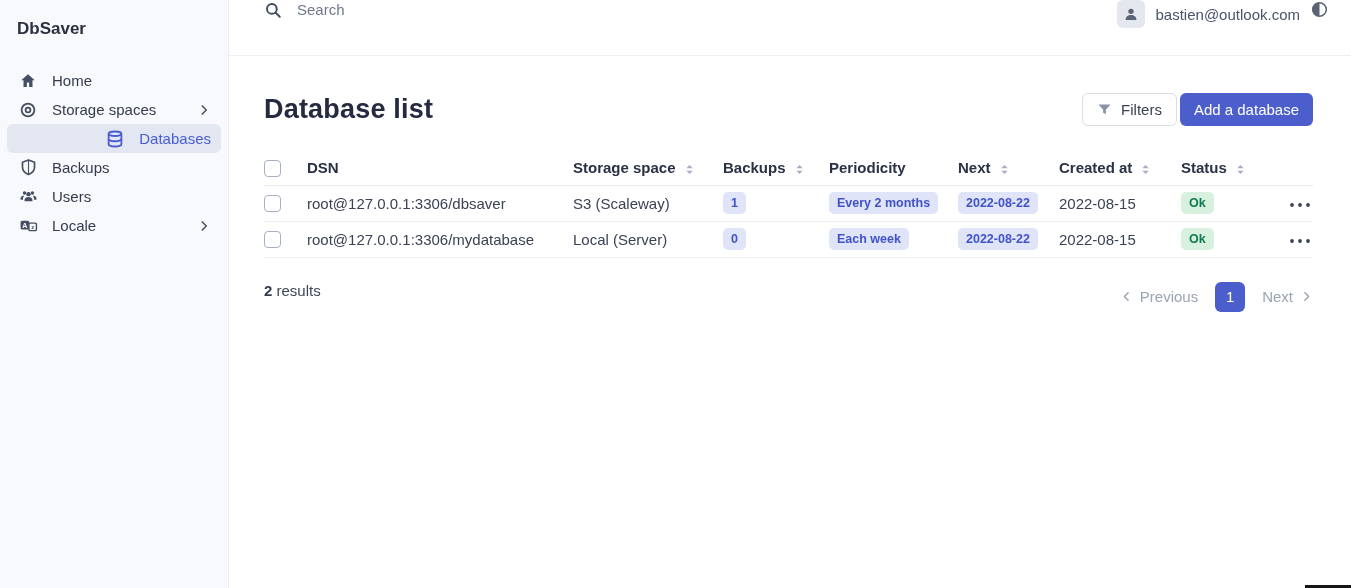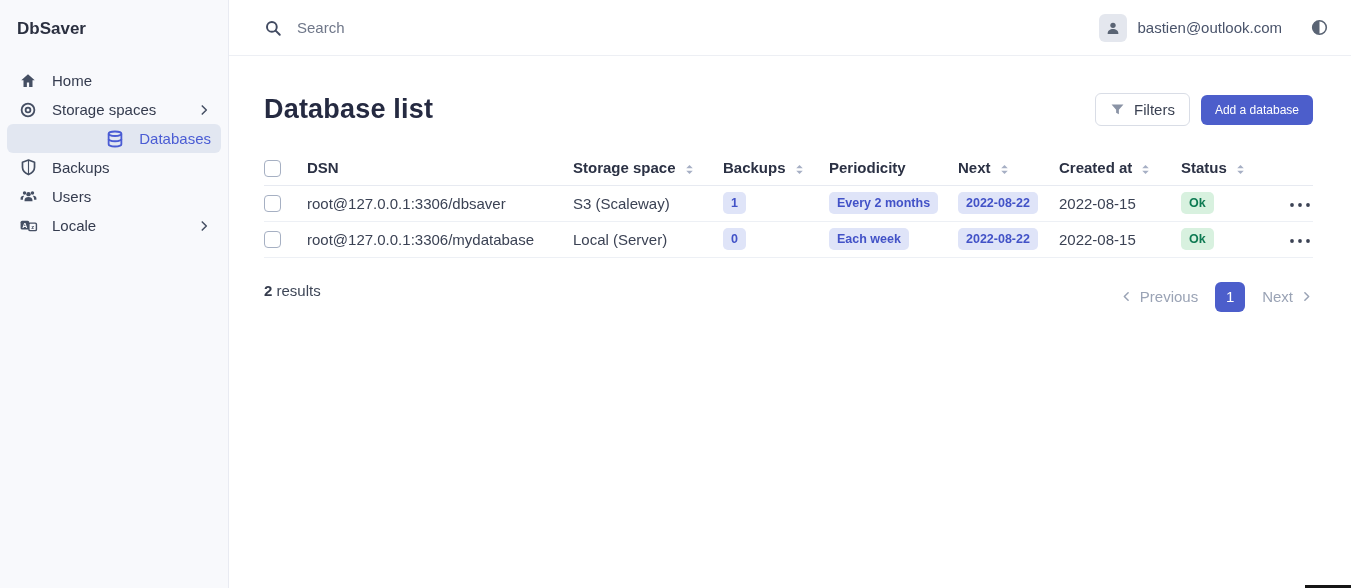--- a/index.html
+++ b/index.html
@@ -23,47 +23,47 @@
   }
   .nav-item .nicon { width:22px; display:flex; justify-content:center; align-items:center; margin-right:13px; color:#454f63; }
   .nav-item.active { background:#e2e7f1; color:#4a5cd4; font-weight:500;justify-content:flex-end; }
   .nav-item.active .nicon { color:#4a5cd4; }
   .nav-item .chev { margin-left:auto; color:#454f63; display:flex; align-items:center; }
 
   
   .topbar {
     position:absolute; left:229px; top:0; width:1122px; height:56px;
     background:#fff; border-bottom:1px solid #edeff4;
-    display:flex; align-items:center; padding:0 22px 0 35px;gap:18px;
+    display:flex; align-items:flex-start; padding:0 22px 0 35px;
   }
   .search-wrap { display:flex; align-items:center; gap:13px; flex:1; color:#414a61; }
   .search-input { border:none; outline:none; font-size:15px; color:#3c4354; width:420px; background:transparent; }
   .search-input::placeholder { color:#6f7789; opacity:1; }
   .user-wrap { display:flex; align-items:center; gap:11px; margin-left:auto; }
   .avatar {
     width:28px; height:28px; border-radius:6px; background:#e4e7ee;
     display:flex; align-items:center; justify-content:center; color:#5a San6474; color:#5a6474; cursor:pointer;
   }
   .email { font-size:15px; color:#49536a; }
   .contrast { margin-left:10px; color:#5a6474; display:flex; cursor:pointer; }
 
   
   .main { position:absolute; left:229px; top:56px; width:1122px; }
   .page-head { display:flex; align-items:center; justify-content:space-between; padding:37px 38px 24px 35px; }
   .page-title { font-size:27px; font-weight:700; color:#252a41; margin:0; letter-spacing:0.2px; }
-  .actions { display:flex; gap:11px; align-items:center;margin-left:9px; }
+  .actions { display:flex; gap:3px; align-items:center;margin-left:9px; }
   .btn-filters {
     display:flex; align-items:center; gap:9px; background:#fff; border:1px solid #d9dde6;
     border-radius:6px; padding:7px 14px; font-size:15px; color:#3a4152; cursor:pointer;
     font-family:"Liberation Sans", sans-serif;
   }
   .btn-filters .ficon { color:#8a93a5; display:flex; }
   .btn-add {
     background:#4c5ecb; color:#fff; border:none; border-radius:6px; padding:8px 14px;
-    font-size:12px; cursor:pointer; font-family:"Liberation Sans", sans-serif;
+    font-size:15px; cursor:pointer; font-family:"Liberation Sans", sans-serif;
   }
 
   
   .table-wrap { padding:0 38px 0 35px; }
   table { width:100%; border-collapse:collapse; table-layout:fixed; }
   th {
     font-size:15px; font-weight:700; color:#2b3144; text-align:left;
     padding:8px 0; border-bottom:1px solid #e7eaf1; white-space:nowrap;
   }
   th .th-inner { display:inline-flex; align-items:flex-end; gap:7px; }

